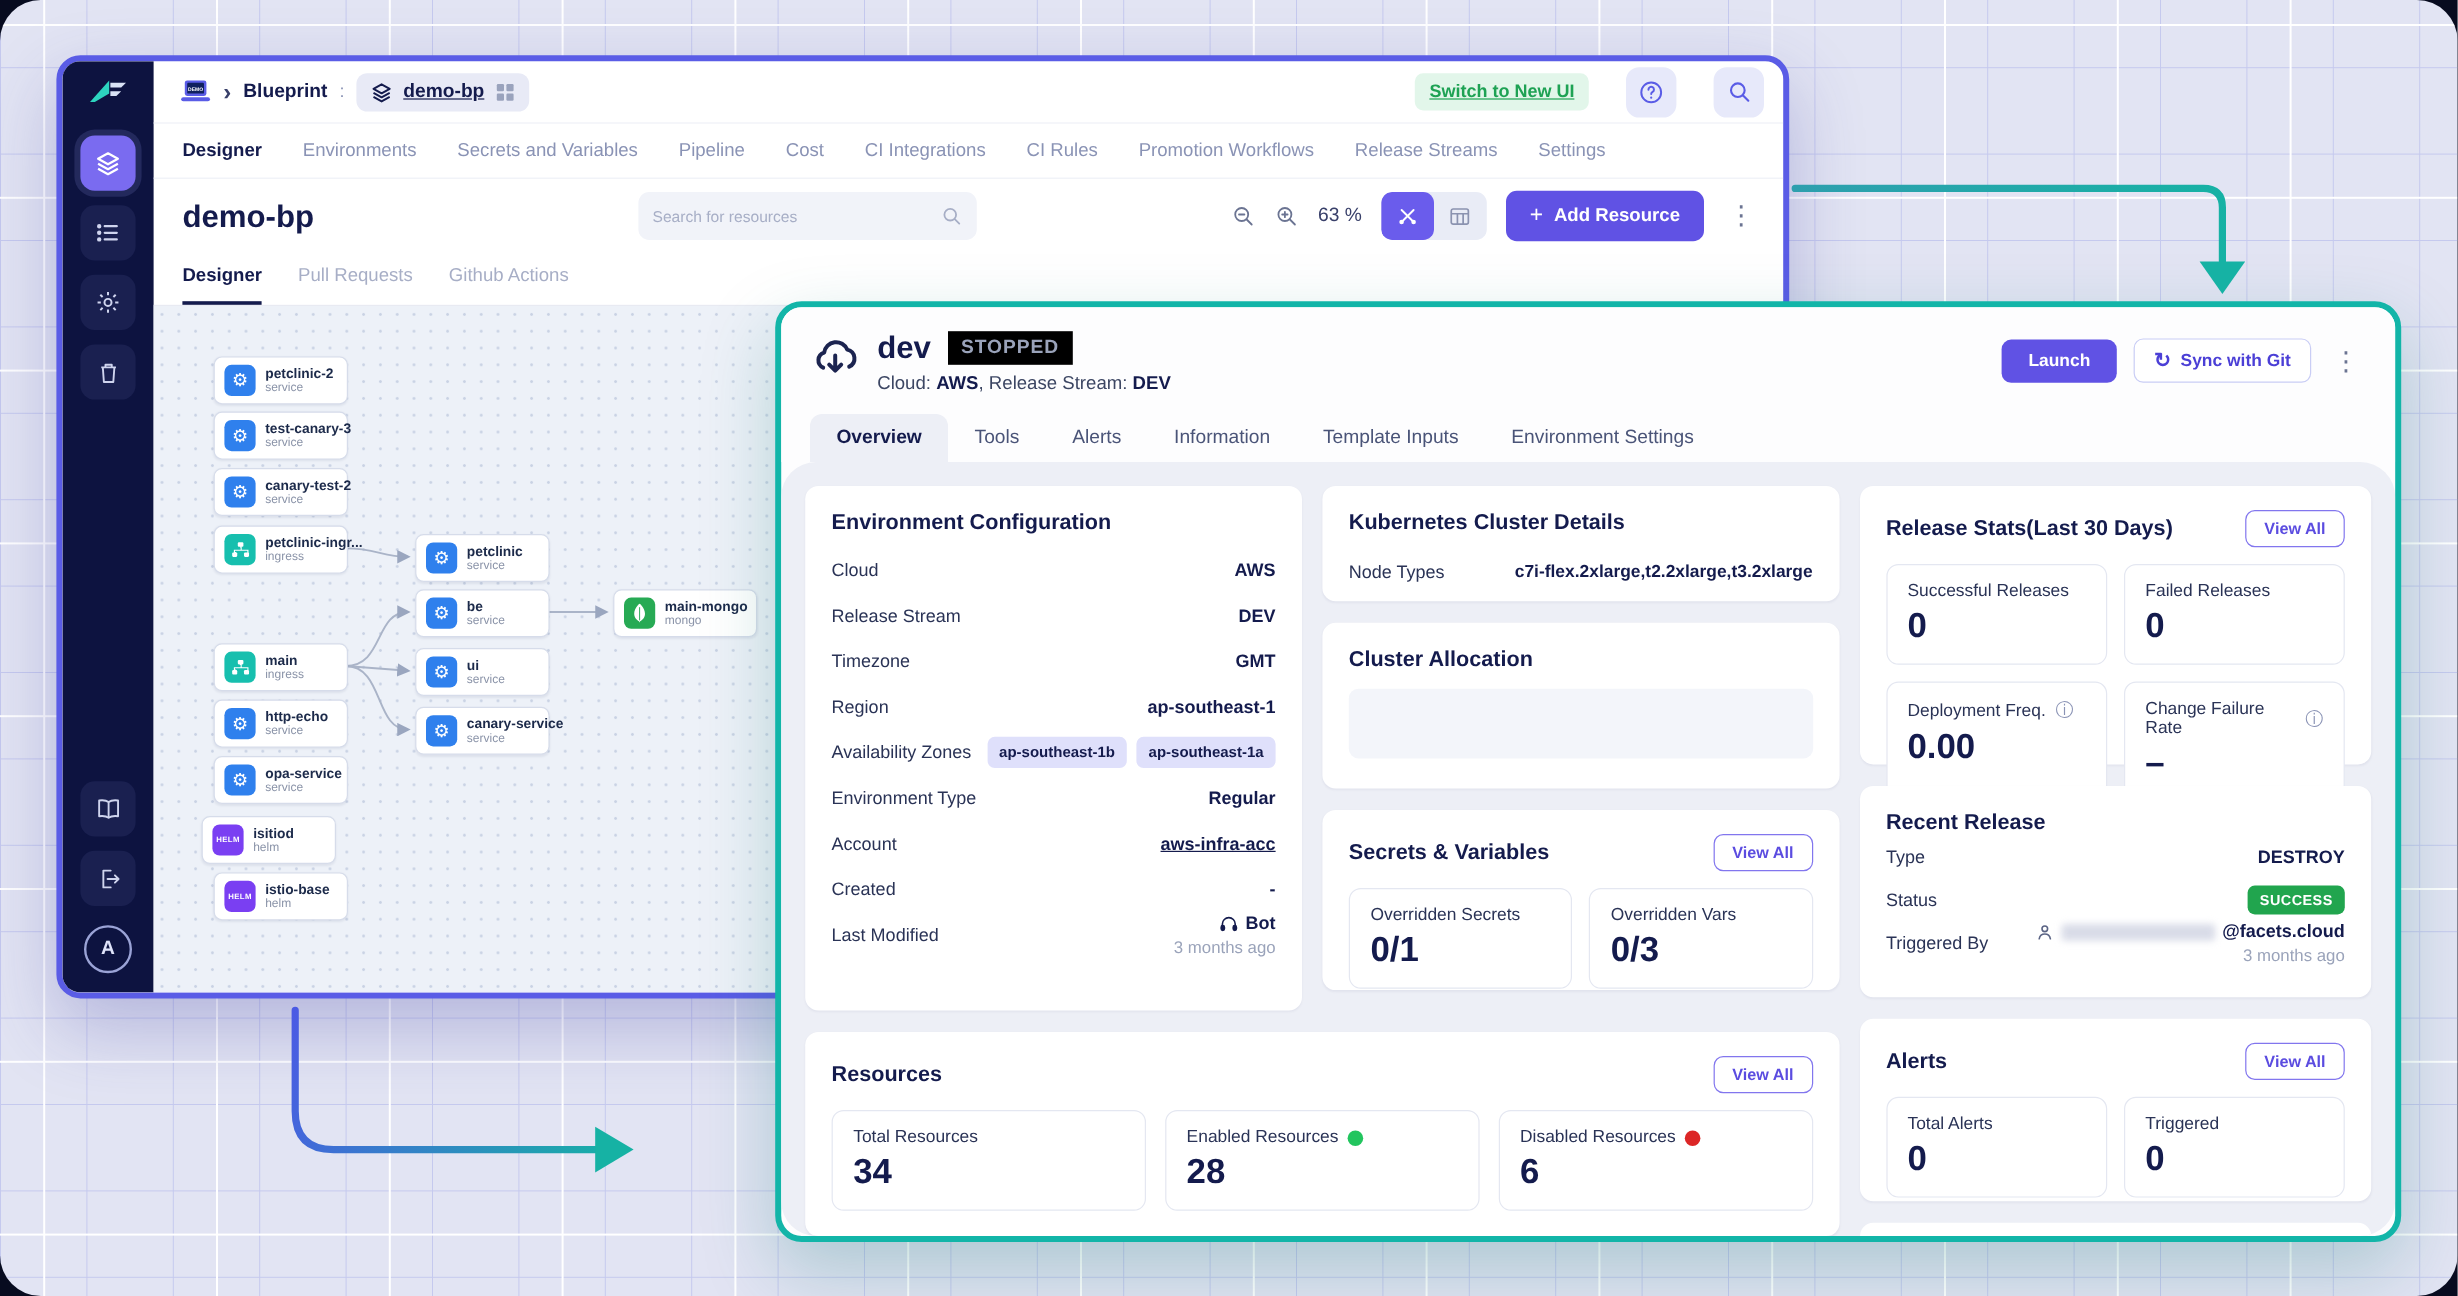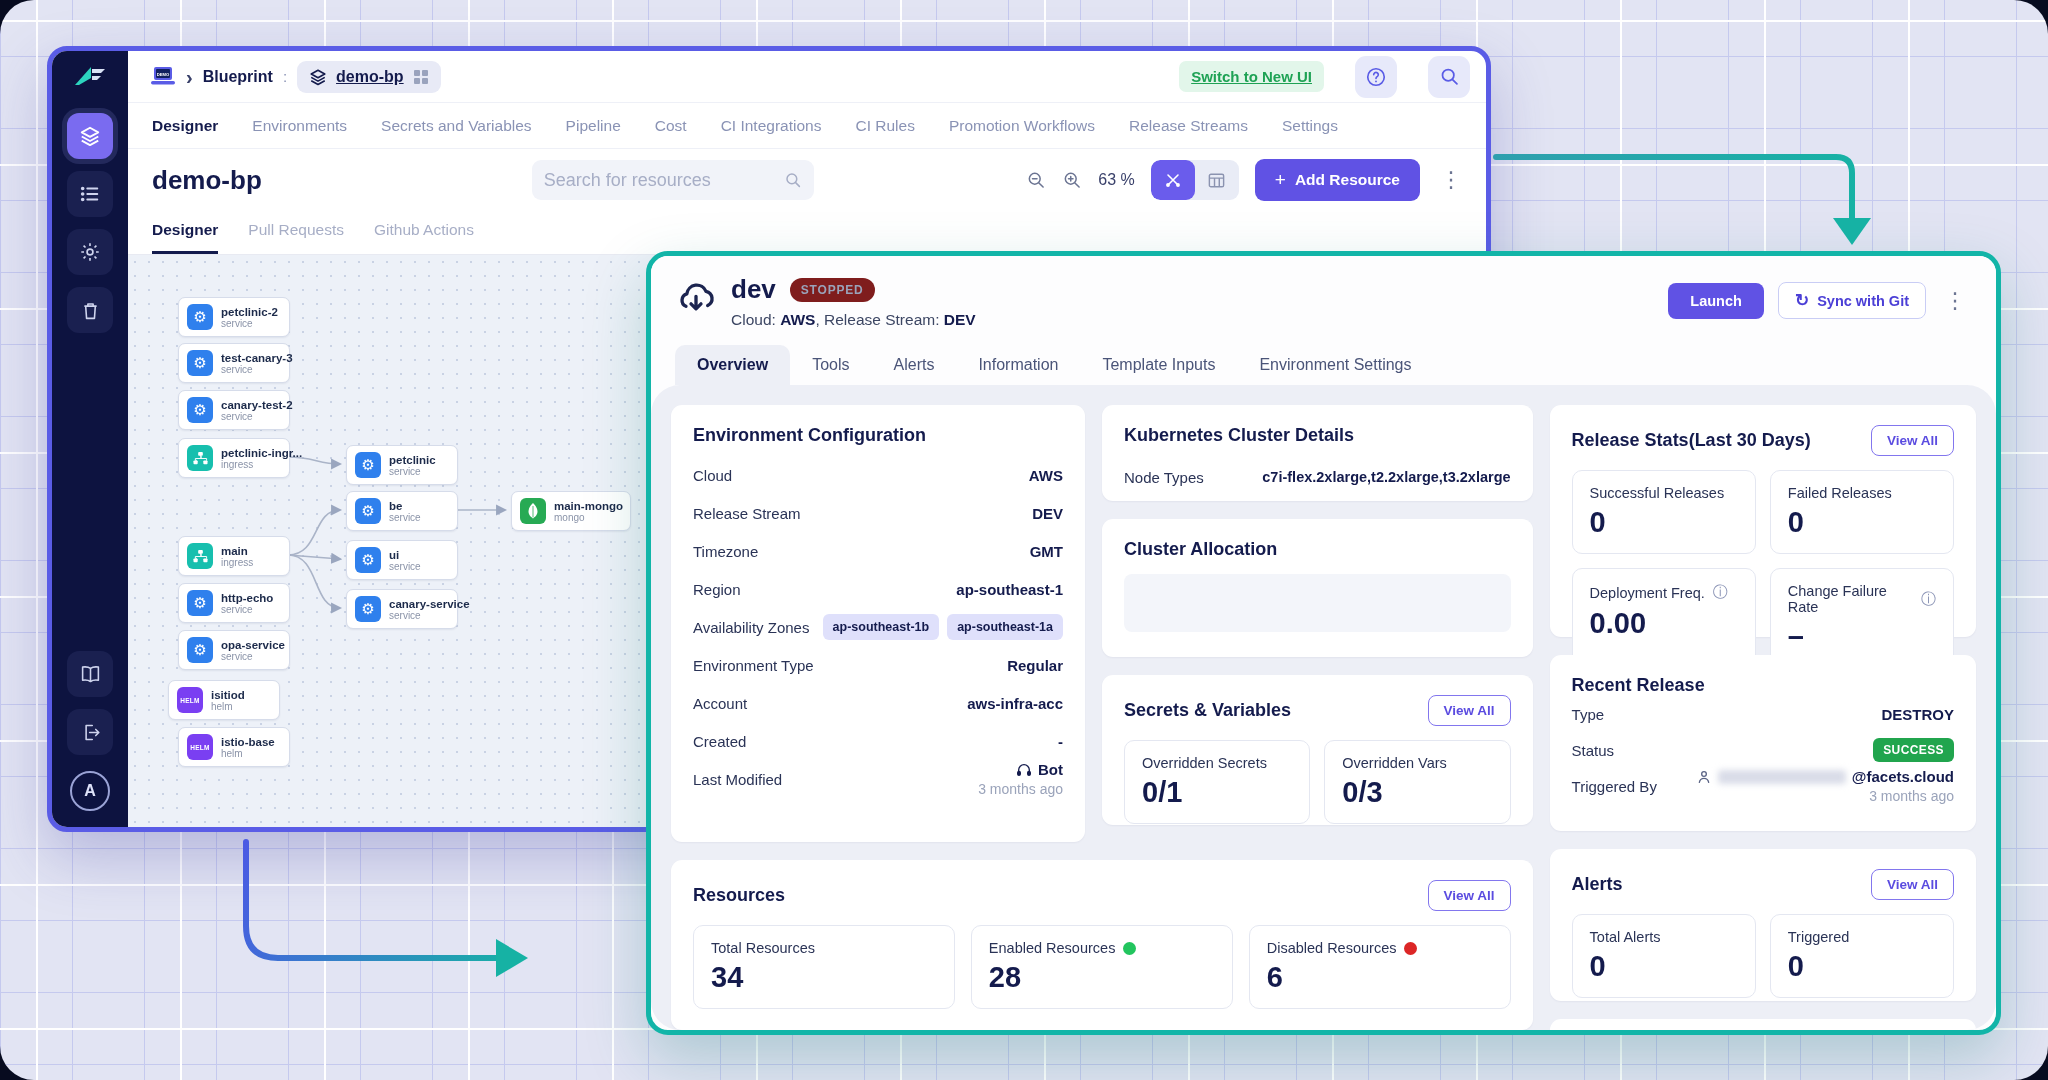--- a/index.html
+++ b/index.html
@@ -47,21 +47,21 @@
     display:flex; align-items:center; justify-content:center; cursor:pointer; }
 
   .w1tabs { height:46px; display:flex; align-items:center; gap:34px; padding:0 24px; border-bottom:1px solid #eef0f7; }
   .w1tab { font-size:15.5px; color:#8a93b5; cursor:pointer; white-space:nowrap; }
   .w1tab.active { color:#141b4d; font-weight:bold; }
 
   .w1toolbar { height:62px; display:flex; align-items:center; padding:0 20px 0 24px; }
   .bp-title { font-size:26px; font-weight:bold; color:#141b4d; }
   .searchbox { margin-left:270px; width:282px; height:40px; background:#f1f3f9; border-radius:9px;
     display:flex; align-items:center; padding:0 12px; gap:8px; }
-  .searchbox input { flex:1; border:none; background:transparent; outline:none; font-size:18px; color:#39406a;
+  .searchbox input { flex:1; border:none; background:transparent; outline:none; font-size:13px; color:#39406a;
     font-family:inherit; }
   .searchbox input::placeholder { color:#a7aec6; }
   .tb-right { margin-left:auto; display:flex; align-items:center; gap:16px; }
   .zoom-ic { color:#6b7492; display:flex; align-items:center; }
   .zoom-level { font-size:16px; color:#39406a; }
   .toggle-group { display:flex; background:#e9ecf6; border-radius:9px; padding:0; overflow:hidden; }
   .toggle-btn { width:44px; height:40px; display:flex; align-items:center; justify-content:center; border:none;
     background:transparent; color:#8b93b0; cursor:pointer; }
   .toggle-btn.active { background:#6a5cec; color:#fff; border-radius:9px; }
   .add-btn { display:flex; align-items:center; gap:9px; background:#6052e4; color:#fff; border:none;
@@ -90,22 +90,22 @@
   .ntype { font-size:10px; color:#8a93a8; }
 
   
   .win2 { position:absolute; left:646px; top:251px; width:1355px; height:784px; z-index:20;
     background:#fdfdfe; border:5px solid #12b5a8; border-radius:22px; overflow:hidden; display:flex;
     flex-direction:column; box-shadow:0 24px 60px rgba(16,120,110,.25); }
   .w2header { display:flex; align-items:flex-start; padding:18px 26px 6px 24px; background:#fdfdfe; }
   .devicon { margin:4px 14px 0 0; color:#1c2450; }
   .dev-name-row { display:flex; align-items:center; gap:14px; }
   .dev-name { font-size:26px; font-weight:bold; color:#141b4d; }
-  .stopped-badge { background:#7f1d1d; color:#9aa3ba; font-size:12px; font-weight:bold; letter-spacing:.8px;
-    border-radius:12px; padding:5px 11px; }
+  .stopped-badge { background:#000000; color:#9aa3ba; font-size:16px; font-weight:bold; letter-spacing:.8px;
+    border-radius:0; padding:5px 11px; }
   .dev-sub { font-size:15.5px; color:#3c4663; margin-top:6px; }
   .dev-sub b { color:#141b4d; }
   .w2hdr-right { margin-left:auto; display:flex; align-items:center; gap:14px; margin-top:8px; }
   .launch-btn { background:#6052e4; color:#fff; font-size:14.5px; font-weight:bold; border:none; border-radius:8px;
     padding:10px 22px; cursor:pointer; font-family:inherit; }
   .sync-btn { background:#fff; color:#4b3fd6; font-size:14.5px; font-weight:bold; border:1.5px solid #c9cdf5;
     border-radius:8px; padding:9px 16px; cursor:pointer; display:flex; align-items:center; gap:8px; font-family:inherit; }
   .sync-ic { font-size:17px; line-height:1; }
 
   .w2tabs { display:flex; align-items:flex-end; padding:10px 24px 0; background:#fdfdfe; }
@@ -118,21 +118,21 @@
   .card-title { font-size:18px; font-weight:bold; color:#141b4d; }
   .card-head { display:flex; align-items:center; justify-content:space-between; }
   .viewall { background:#fff; border:1.5px solid #8276ee; color:#5b4ce0; font-size:13.5px; font-weight:bold;
     border-radius:8px; padding:7px 15px; cursor:pointer; font-family:inherit; }
 
   .envconfig { grid-column:1; grid-row:1; }
   .cfg-rows { margin-top:10px; }
   .cfg-row { display:flex; align-items:center; justify-content:space-between; min-height:38px; }
   .cfg-label { font-size:15px; color:#2a3356; }
   .cfg-val { font-size:15px; font-weight:bold; color:#141b4d; text-align:right; }
-  .cfg-link { cursor:pointer; }
+  .cfg-link { text-decoration:underline; cursor:pointer; }
   .az-chips { display:flex; gap:8px; }
   .az-chip { background:#dfe0fb; color:#141b4d; font-size:12.5px; font-weight:bold; border-radius:6px; padding:6px 10px; }
   .cfg-val-stack { text-align:right; }
   .cfg-sub { font-size:14px; color:#9aa3ba; font-weight:normal; margin-top:3px; }
   .bot-line { display:flex; align-items:center; gap:6px; justify-content:flex-end; }
 
   .col2, .col3 { display:flex; flex-direction:column; gap:18px; min-width:0; }
   .col2 { grid-column:2; grid-row:1; }
   .col3 { grid-column:3; grid-row:1 / span 3; }
   .k8s { height:96px; }

